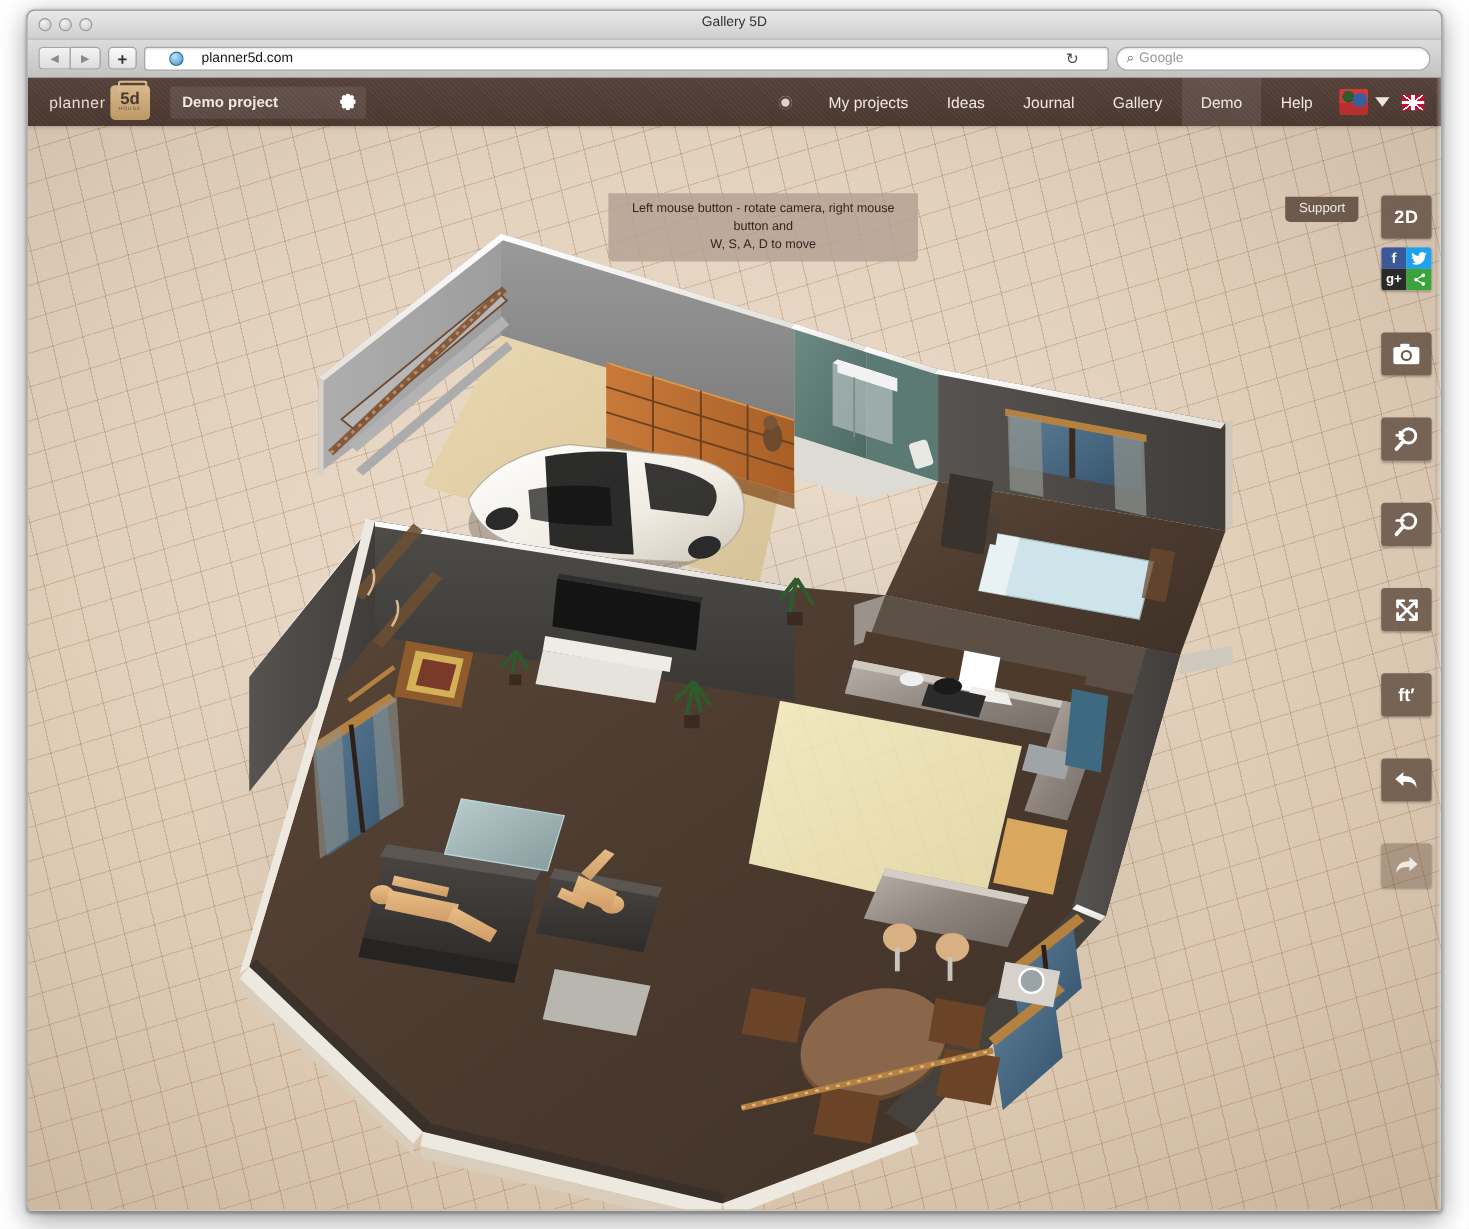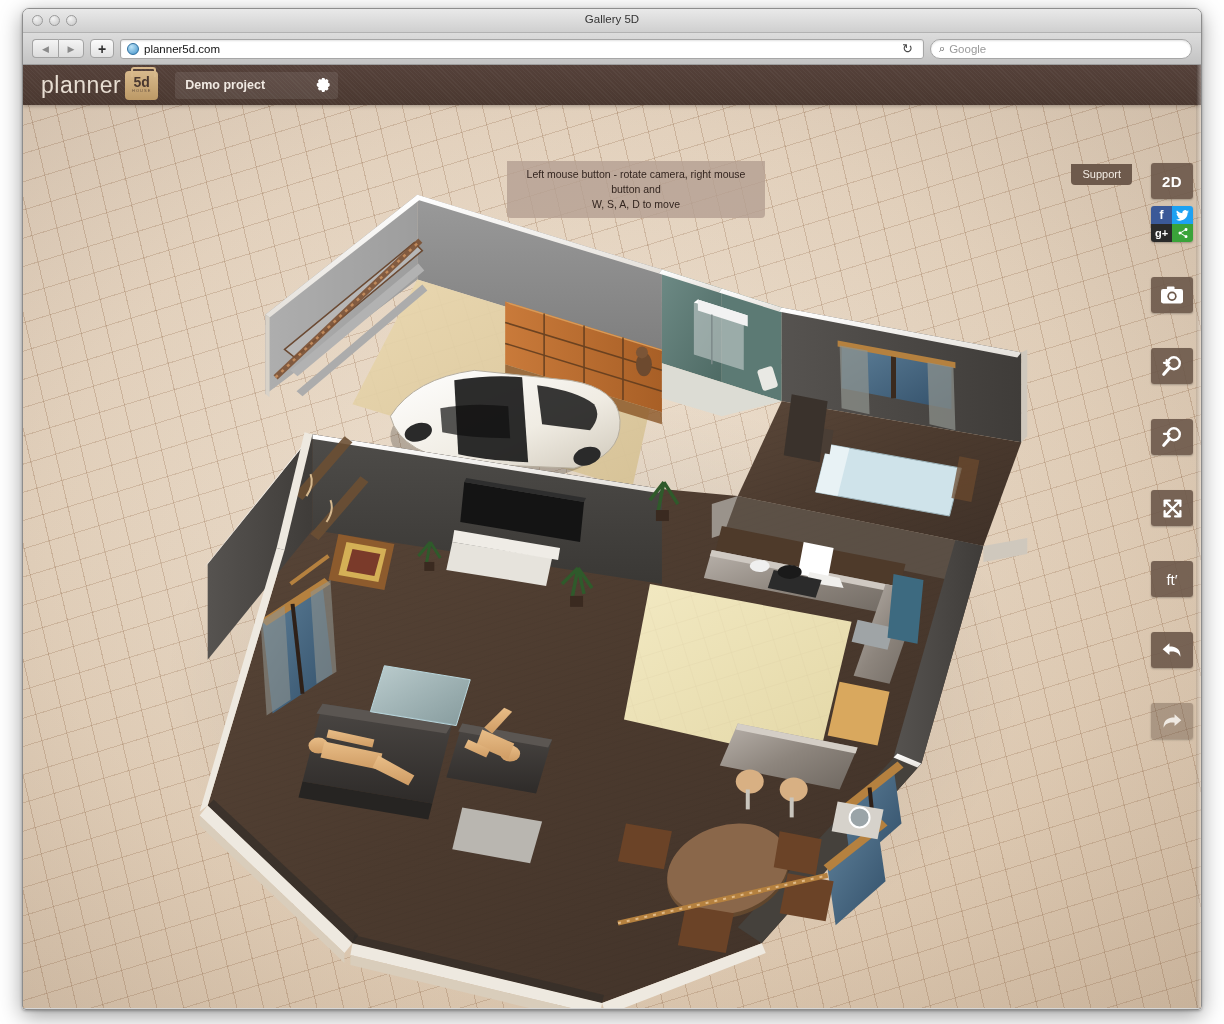--- a/index.html
+++ b/index.html
@@ -59,21 +59,21 @@
   .plusbtn {
     width: 24px; height: 19px; border-radius: 4px;
     background: linear-gradient(#fbfbfb, #e2e2e2);
     border: 1px solid #a3a3a3;
     display: flex; align-items: center; justify-content: center;
     font-size: 14px; color: #2e2e2e; font-weight: bold; line-height: 1;
   }
   #url-field {
     flex: 1; height: 20px; background: #ffffff;
     border: 1px solid #a6a6a6; border-radius: 3px;
-    display: flex; align-items: center; padding: 0 6px; gap: 5px;
+    display: flex; align-items: center; padding: 0 20px; gap: 15px;
     box-shadow: inset 0 1px 2px rgba(0,0,0,0.12);
   }
   .globe-icon {
     width: 12px; height: 12px; border-radius: 50%;
     background: radial-gradient(circle at 35% 30%, #bfe4f7, #3f91c9);
     border: 1px solid #2e6f9f; flex: none;
   }
   #url-text { font-size: 11.5px; color: #141414; flex: 1; }
   #reload-btn { font-size: 13px; color: #4a4a4a; padding-right: 4px; }
   #search-field {
@@ -111,21 +111,21 @@
     position: absolute; left: 0; right: 0; top: 0;
     height: 40px;
     background:
       repeating-linear-gradient(45deg, rgba(255,255,255,0.035) 0 1px, transparent 1px 3px),
       linear-gradient(#55413a, #4a3830);
     display: flex; align-items: center;
     z-index: 20;
     box-shadow: 0 1px 4px rgba(0,0,0,0.3);
   }
   #logo { display: flex; align-items: center; margin-left: 18px; gap: 4px; }
-  #logo-word { font-size: 23px; color: #e7ddd2; letter-spacing: 0.5px; }
+  #logo-word { font-size: 13px; color: #e7ddd2; letter-spacing: 0.5px; }
   #logo-badge {
     width: 33px; height: 29px;
     background: linear-gradient(#d8b98c, #bc9966);
     border-radius: 4px;
     position: relative;
     display: flex; flex-direction: column;
     align-items: center; justify-content: center;
     color: #4a3830;
   }
   #logo-badge .bt { font-size: 14px; font-weight: bold; line-height: 11px; text-align: right; }
@@ -219,21 +219,21 @@
   .tool {
     width: 42px; height: 36px;
     background: rgba(108,88,74,0.90);
     border-radius: 3px;
     display: flex; align-items: center; justify-content: center;
     color: #ffffff;
     box-shadow: 0 1px 2px rgba(0,0,0,0.25);
     margin-top: 28px;
   }
   .tool.label2d { font-size: 15px; font-weight: bold; letter-spacing: .5px; }
-  .tool.units { font-size: 15px; font-weight: normal; }
+  .tool.units { font-size: 15px; font-weight: bold; }
   .tool.disabled { background: rgba(108,88,74,0.42); color: #f3ece4; }
   .tool svg { display: block; }
 
   #social-stack {
     width: 42px; height: 36px;
     display: grid; grid-template-columns: 1fr 1fr; grid-template-rows: 1fr 1fr;
     border-radius: 3px; overflow: hidden;
     box-shadow: 0 1px 2px rgba(0,0,0,0.25);
   }
   .soc { display: flex; align-items: center; justify-content: center; color: #fff; font-size: 12px; font-weight: bold; }
@@ -642,20 +642,36 @@
           <span class="bt">5d</span>
           <span class="bs">HOUSE</span>
         </span>
       </div>
 
       <div id="project-field">
         <span id="project-name">Demo project</span>
         <span class="gear"></span>
       </div>
 
+      <nav id="nav">
+        <span class="nav-dot-wrap">
+          <span class="nav-dot"></span>
+        </span>
+        <a class="nav-item">My projects</a>
+        <a class="nav-item">Ideas</a>
+        <a class="nav-item">Journal</a>
+        <a class="nav-item">Gallery</a>
+        <a class="nav-item active">Demo</a>
+        <a class="nav-item">Help</a>
+        <span id="avatar-wrap">
+          <span id="avatar"></span>
+          <span class="caret"></span>
+        </span>
+        <span id="flag"></span>
+      </nav>
     </div>
 
     <div id="hint-tooltip">
       <div>Left mouse button - rotate camera, right mouse button and</div>
       <div>W, S, A, D to move</div>
     </div>
 
     <div id="support-tab">Support</div>
 
     <div id="right-toolbar">

